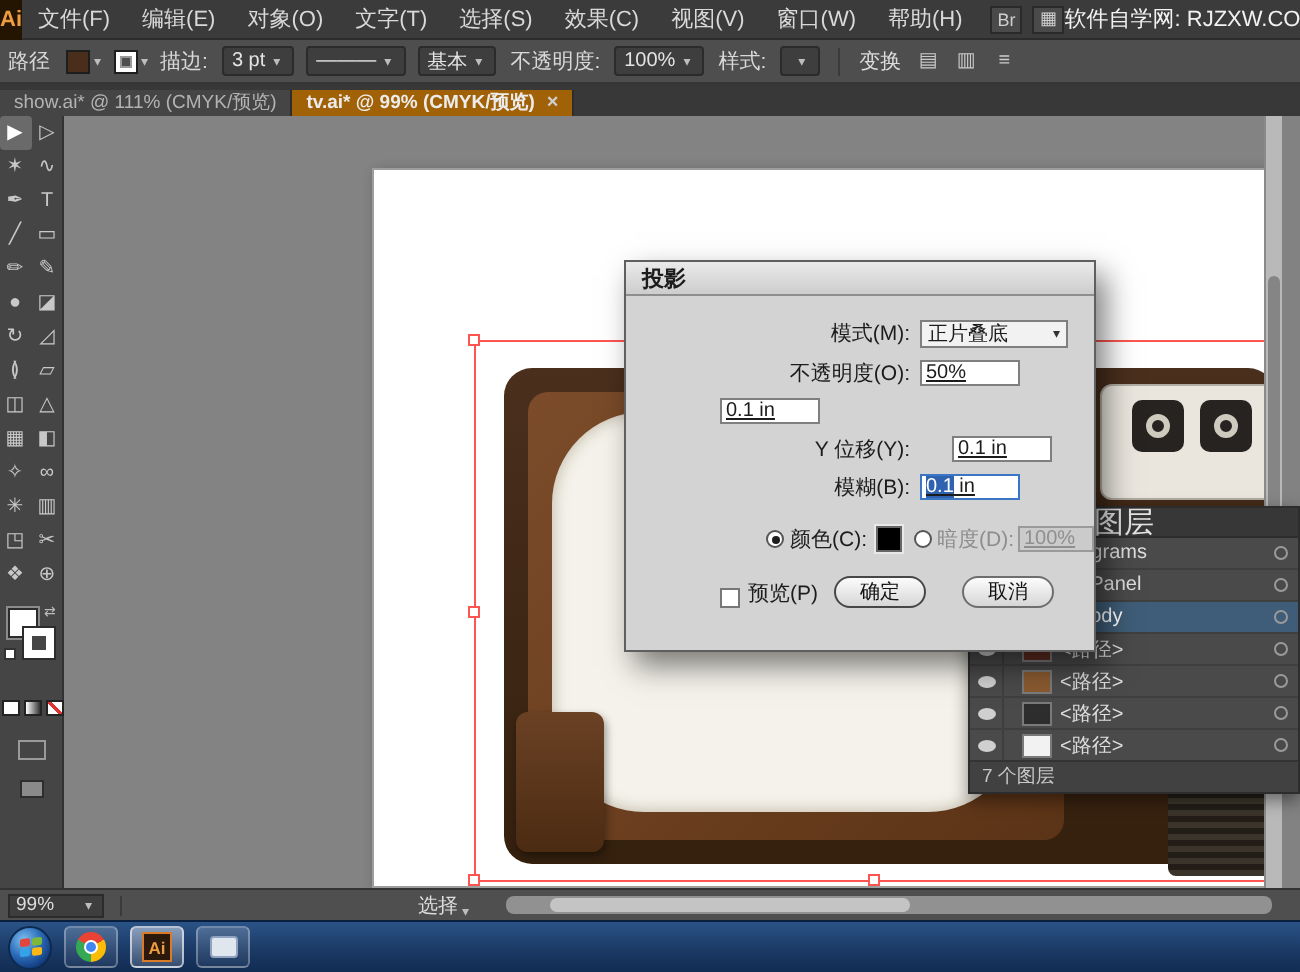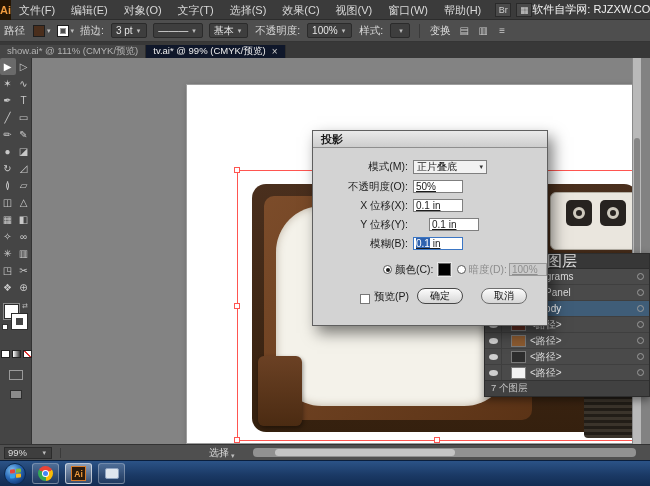--- a/index.html
+++ b/index.html
@@ -33,21 +33,21 @@
   .cb-sep { width:1px; height:14px; background:#3a3a3a; margin:0 6px; }
   .cb-icon { width:15px; height:13px; display:flex; align-items:center; justify-content:center;
              color:#c9c9c9; font-size:10px; margin:0 2px; }
   .cb-link { color:#dcdcdc; }
 
   
   #tab-bar { position:absolute; left:0; top:42px; width:650px; height:16px; background:#383838;
              display:flex; align-items:flex-end; }
   .doc-tab { display:flex; align-items:center; padding:0 7px; font-size:9.5px; color:#b3b3b3;
              background:#454545; border-right:1px solid #2d2d2d; white-space:nowrap; }
-  .doc-tab.active { background:#0f172a; color:#ececec; }
+  .doc-tab.active { background:#a16207; color:#ececec;font-weight:bold; }
   .tab-close { margin-left:6px; font-size:10px; color:#cfcfcf; }
 
   
   #tools-panel { position:absolute; left:0; top:58px; width:32px; height:386px; background:#454545;
                  border-right:1px solid #323232; }
   .tools-grid { display:grid; grid-template-columns:16px 16px; justify-content:center; }
   .tool { width:16px; height:17px; display:flex; align-items:center; justify-content:center;
           font-size:10px; color:#c8c8c8; }
   .tool.active { background:#6a6a6a; border-radius:2px; color:#fff; }
   .fill-stroke { position:absolute; left:0; top:244px; width:32px; height:40px; }
@@ -112,21 +112,21 @@
   .lp-footer { position:absolute; left:0; right:0; bottom:0; height:16px; background:#414141;
                border-top:1px solid #333; display:flex; align-items:center; padding:0 6px;
                font-size:9.5px; color:#c8c8c8; }
 
   
   #shadow-dialog { position:absolute; left:312px; top:130px; width:236px; height:196px; background:#d3d3d3;
                    border:1px solid #5f5f5f; box-shadow:5px 7px 14px rgba(0,0,0,0.5); z-index:40;
                    font-size:10.5px; color:#1c1c1c; }
   .dlg-title { height:17px; background:linear-gradient(#eaeaea,#cdcdcd); border-bottom:1px solid #8e8e8e;
                display:flex; align-items:center; padding:0 8px; font-weight:bold; font-size:11px; }
-  .dlg-row { position:absolute; left:0; right:0; height:15px; display:flex; align-items:center; }
+  .dlg-row { position:absolute; left:0; right:0; height:15px; display:flex; align-items:center;padding-left:47px; }
   .r-mode{top:28px;} .r-opacity{top:48px;} .r-x{top:67px;} .r-y{top:86px;gap:16px;} .r-blur{top:105px;} .r-color{top:131px;}
   .dlg-label { width:95px; text-align:right; margin-right:5px; white-space:nowrap; }
   .dlg-label.disabled { color:#8d8d8d; }
   .dlg-select { width:74px; height:14px; background:#f2f2f2; border:1px solid #7f7f7f;
                 display:flex; align-items:center; padding:0 3px; font-size:10px; }
   .dlg-select .sel-arrow { margin-left:auto; font-size:7px; color:#333; }
   .dlg-field { width:50px; height:13px; background:#fff; border:1px solid #7f7f7f; font-size:10px;
                display:flex; align-items:center; padding:0 2px; white-space:pre;text-decoration:underline; }
   .dlg-field.focused { border-color:#3b76c4; }
   .dlg-field.disabled { background:#cbcbcb; color:#8f8f8f; border-color:#9a9a9a; width:38px; }
@@ -402,21 +402,20 @@
       <span class="dlg-select">
         <span>正片叠底</span>
         <span class="sel-arrow">▾</span>
       </span>
     </div>
     <div class="dlg-row r-opacity">
       <span class="dlg-label">不透明度(O):</span>
       <span class="dlg-field">50%</span>
     </div>
     <div class="dlg-row r-x">
-      <span class="dlg-label">X 位移(X):</span>
       <span class="dlg-field">0.1 in</span>
     </div>
     <div class="dlg-row r-y">
       <span class="dlg-label">Y 位移(Y):</span>
       <span class="dlg-field">0.1 in</span>
     </div>
     <div class="dlg-row r-blur">
       <span class="dlg-label">模糊(B):</span>
       <span class="dlg-field focused">
         <span class="sel-text">0.1</span>

